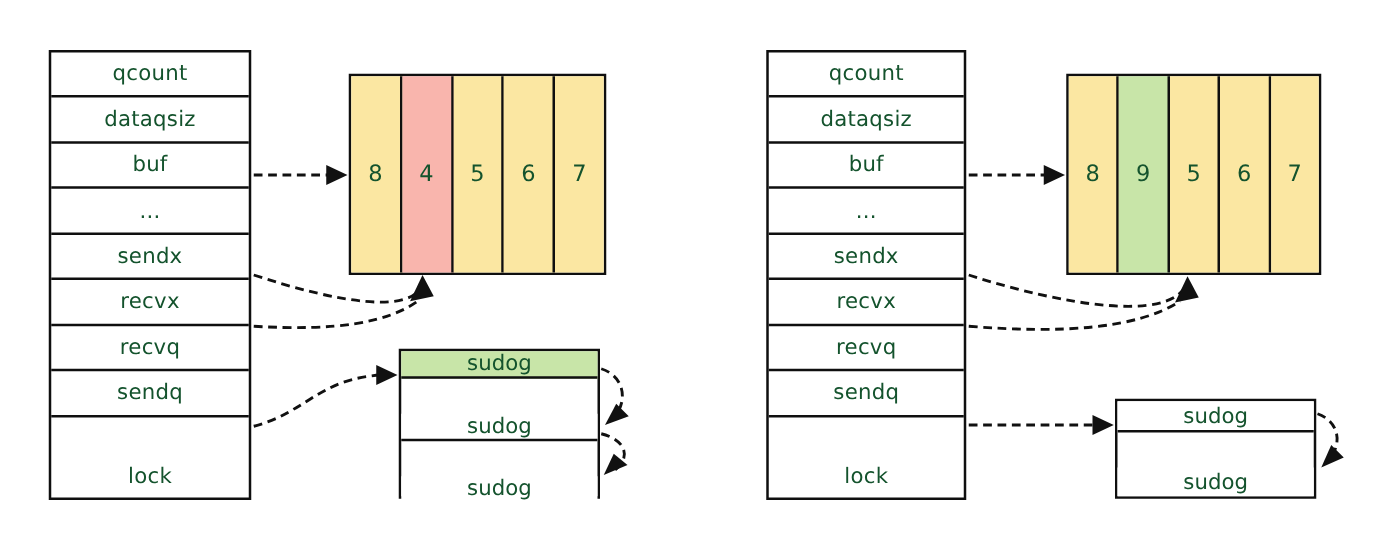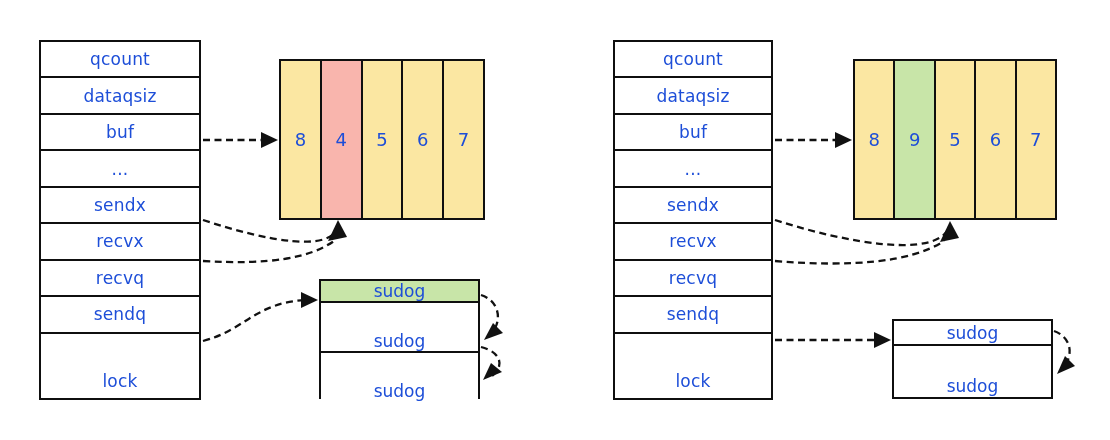--- a/index.html
+++ b/index.html
@@ -1,18 +1,18 @@
 <!DOCTYPE html>
 <html><head>
 <meta charset="utf-8">
 <style>
   html,body { margin:0; padding:0; background:#ffffff; }
   .canvas {
     position:relative; width:1110px; height:440px; background:#ffffff;
-    font-family:"DejaVu Sans","Liberation Sans",sans-serif; color:#1d4ed8;
+    font-family:"DejaVu Sans","Liberation Sans",sans-serif; color:#14532d;
     overflow:hidden;
   }
   .struct {
     position:absolute; display:flex; flex-direction:column;
     border:2.5px solid #0f0f0f; background:#ffffff; box-sizing:border-box;
   }
   .struct .row {
     flex:1; display:flex; align-items:center; justify-content:center;
     border-bottom:2.5px solid #0f0f0f; font-size:17px; letter-spacing:0.2px;
   }

